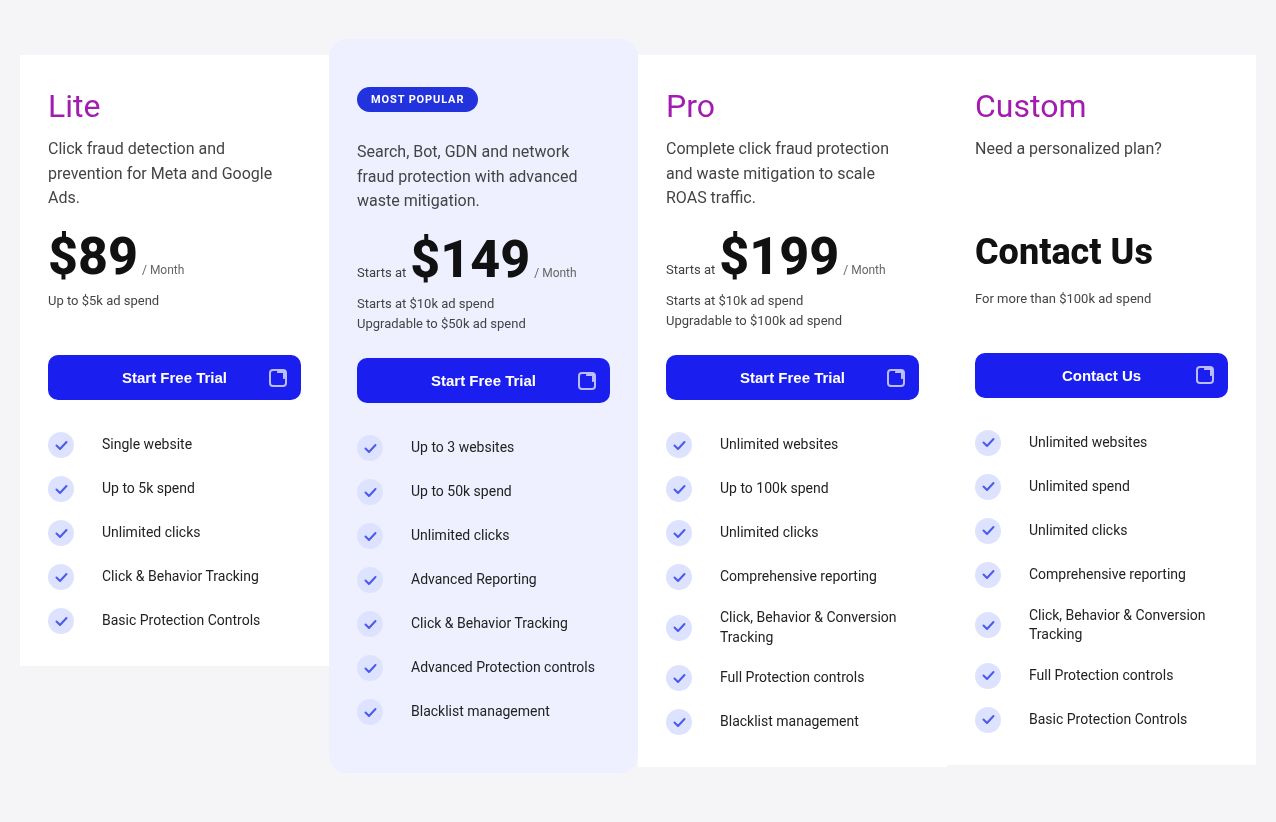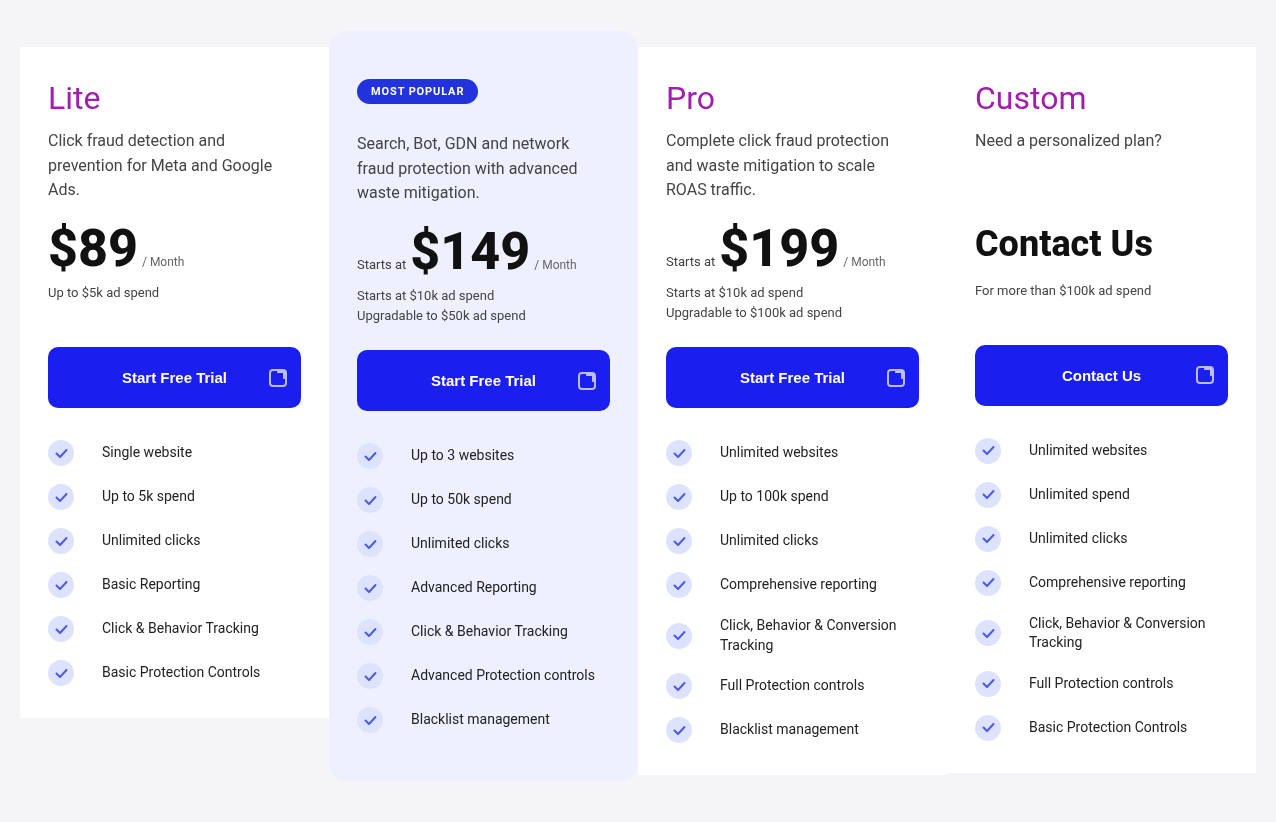--- a/index.html
+++ b/index.html
@@ -89,21 +89,21 @@
       min-height: 40px;
       margin-bottom: 24px;
       line-height: 1.5;
     }
     .plan-cta-btn {
       display: flex;
       align-items: flex-end;
       justify-content: center;
       gap: 8px;
       width: 100%;
-      padding: 22px 20px;
+      padding: 14px 20px;
       background: #1a1ff0;
       color: #fff;
       font-size: 15px;
       font-weight: 700;
       border: none;
       border-radius: 10px;
       cursor: pointer;
       margin-bottom: 32px;
       position: relative;
     }
@@ -201,28 +201,20 @@
 
     <li class="feature-item">
       <span class="feature-check">
         <svg viewBox="0 0 13 10" fill="none" xmlns="http://www.w3.org/2000/svg">
           <path d="M1.5 5L5 8.5L11.5 1.5" stroke="#4a5af0" stroke-width="2" stroke-linecap="round" stroke-linejoin="round"></path>
         </svg>
       </span>
       <span>Unlimited clicks</span>
     </li>
 
-    <li class="feature-item">
-      <span class="feature-check">
-        <svg viewBox="0 0 13 10" fill="none" xmlns="http://www.w3.org/2000/svg">
-          <path d="M1.5 5L5 8.5L11.5 1.5" stroke="#4a5af0" stroke-width="2" stroke-linecap="round" stroke-linejoin="round"></path>
-        </svg>
-      </span>
-      <span>Basic Reporting</span>
-    </li>
 
     <li class="feature-item">
       <span class="feature-check">
         <svg viewBox="0 0 13 10" fill="none" xmlns="http://www.w3.org/2000/svg">
           <path d="M1.5 5L5 8.5L11.5 1.5" stroke="#4a5af0" stroke-width="2" stroke-linecap="round" stroke-linejoin="round"></path>
         </svg>
       </span>
       <span>Click &amp; Behavior Tracking</span>
     </li>
 

